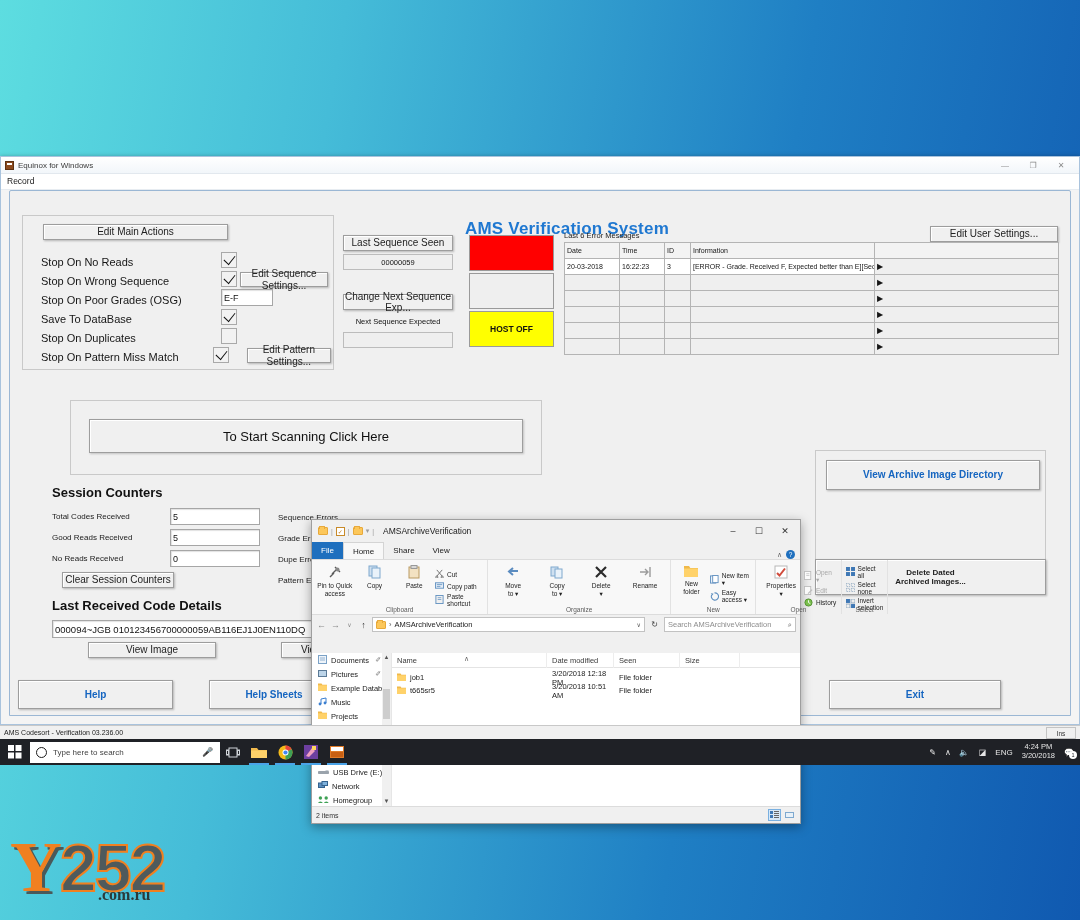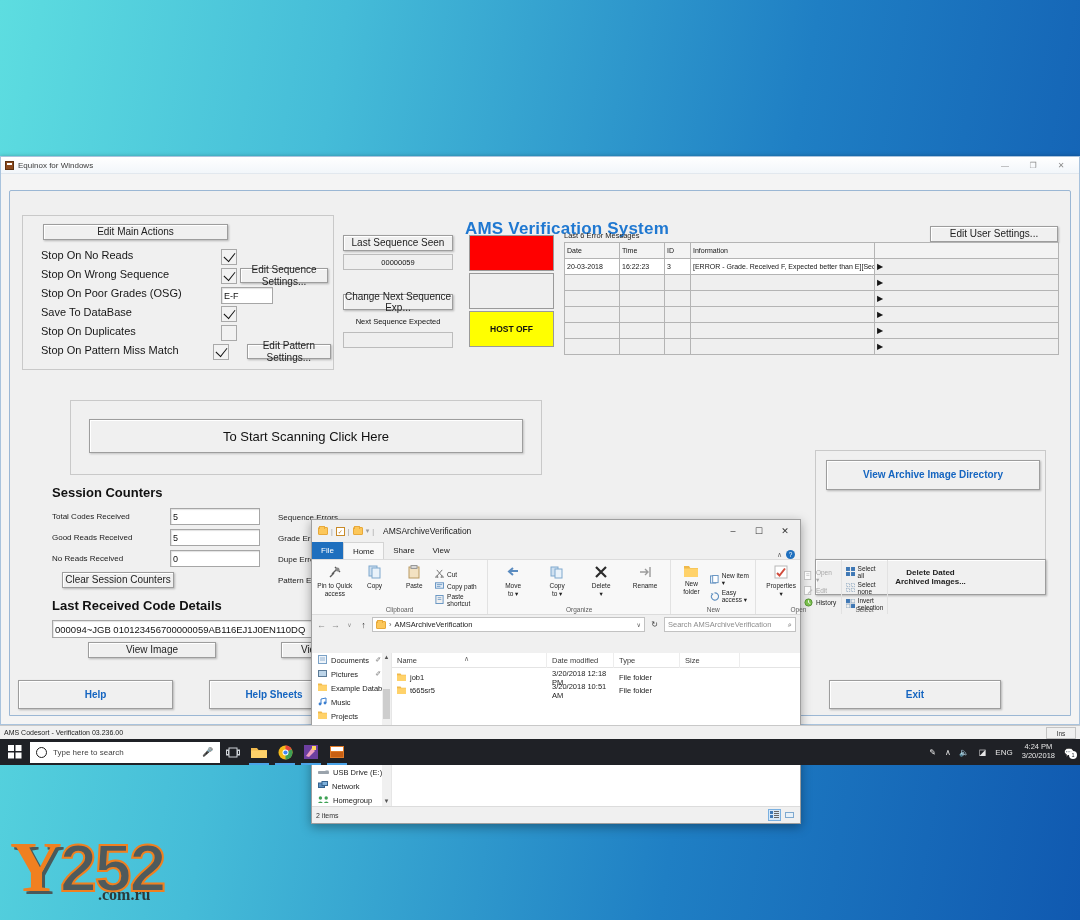--- a/index.html
+++ b/index.html
@@ -88,21 +88,21 @@
     transform:rotate(-52deg) skewX(-6deg); transform-origin:center;
   }
   .lbl { font-size:11px; color:#161616; }
 
   
   #grp-main {
     position:absolute; left:12px; top:10px; width:312px; height:155px;
     background:#f0f0f0; border:1px solid #c9c9c9;
   }
   #edit-main-actions { position:absolute; left:20px; top:8px; width:185px; height:16px; }
-  .opt-row { position:absolute; left:18px; width:290px; height:19px; display:flex; align-items:flex-start; }
+  .opt-row { position:absolute; left:18px; width:290px; height:19px; display:flex; align-items:flex-end; }
   .opt-row .lbl { width:180px; }
 
   
   #seq-panel { position:absolute; left:333px; top:30px; width:110px; }
   #seq-panel .bar { width:110px; height:16px; margin-bottom:3px; }
 
   
   #lamps { position:absolute; left:459px; top:30px; width:85px; }
   .lamp { width:85px; height:36px; border:1px solid #9a9a9a; margin-bottom:2px;
           display:flex; align-items:center; justify-content:center;
@@ -259,20 +259,21 @@
 <div id="equinox">
   <div id="equinox-title">
     <span class="mini-ico"></span>
     <span>Equinox for Windows</span>
     <div id="equinox-caption-btns">
       <div class="cap">—</div>
       <div class="cap">❐</div>
       <div class="cap">✕</div>
     </div>
   </div>
+  <div id="equinox-menu">Record</div>
 
   <div id="ams">
 
     <div id="ams-body">
 
       <div id="ams-heading">AMS Verification System</div>
       <div id="edit-user-settings" class="btn">Edit User Settings...</div>
 
       <div id="grp-main">
         <div id="edit-main-actions" class="btn">Edit Main Actions</div>
@@ -768,21 +769,21 @@
           <div class="dn" style="position:absolute;bottom:0;left:0;right:0">▼</div>
         </div>
       </div>
       <div id="ex-list">
         <div id="listhdr">
           <div style="width:155px;position:relative">
             <span>Name</span>
             <span style="position:absolute;left:72px;top:-2px;font-size:7px;color:#666">∧</span>
           </div>
           <div style="width:67px">Date modified</div>
-          <div style="width:66px">Type</div>
+          <div style="width:66px">Seen</div>
           <div style="width:60px">Size</div>
         </div>
         <div id="filerows" style="padding-top:3px">
             <div class="fr">
               <div style="width:155px;display:flex;align-items:center;gap:4px">
                 <span><svg width="9" height="8" viewBox="0 0 9 8">
                     <path d="M0 0.5h3.5l.9 1.3H9V8H0z" fill="#f0b94a"></path>
                     <path d="M0 2.3h9V8H0z" fill="#ffd26a"></path>
                   </svg></span>
                 <span>job1</span>

